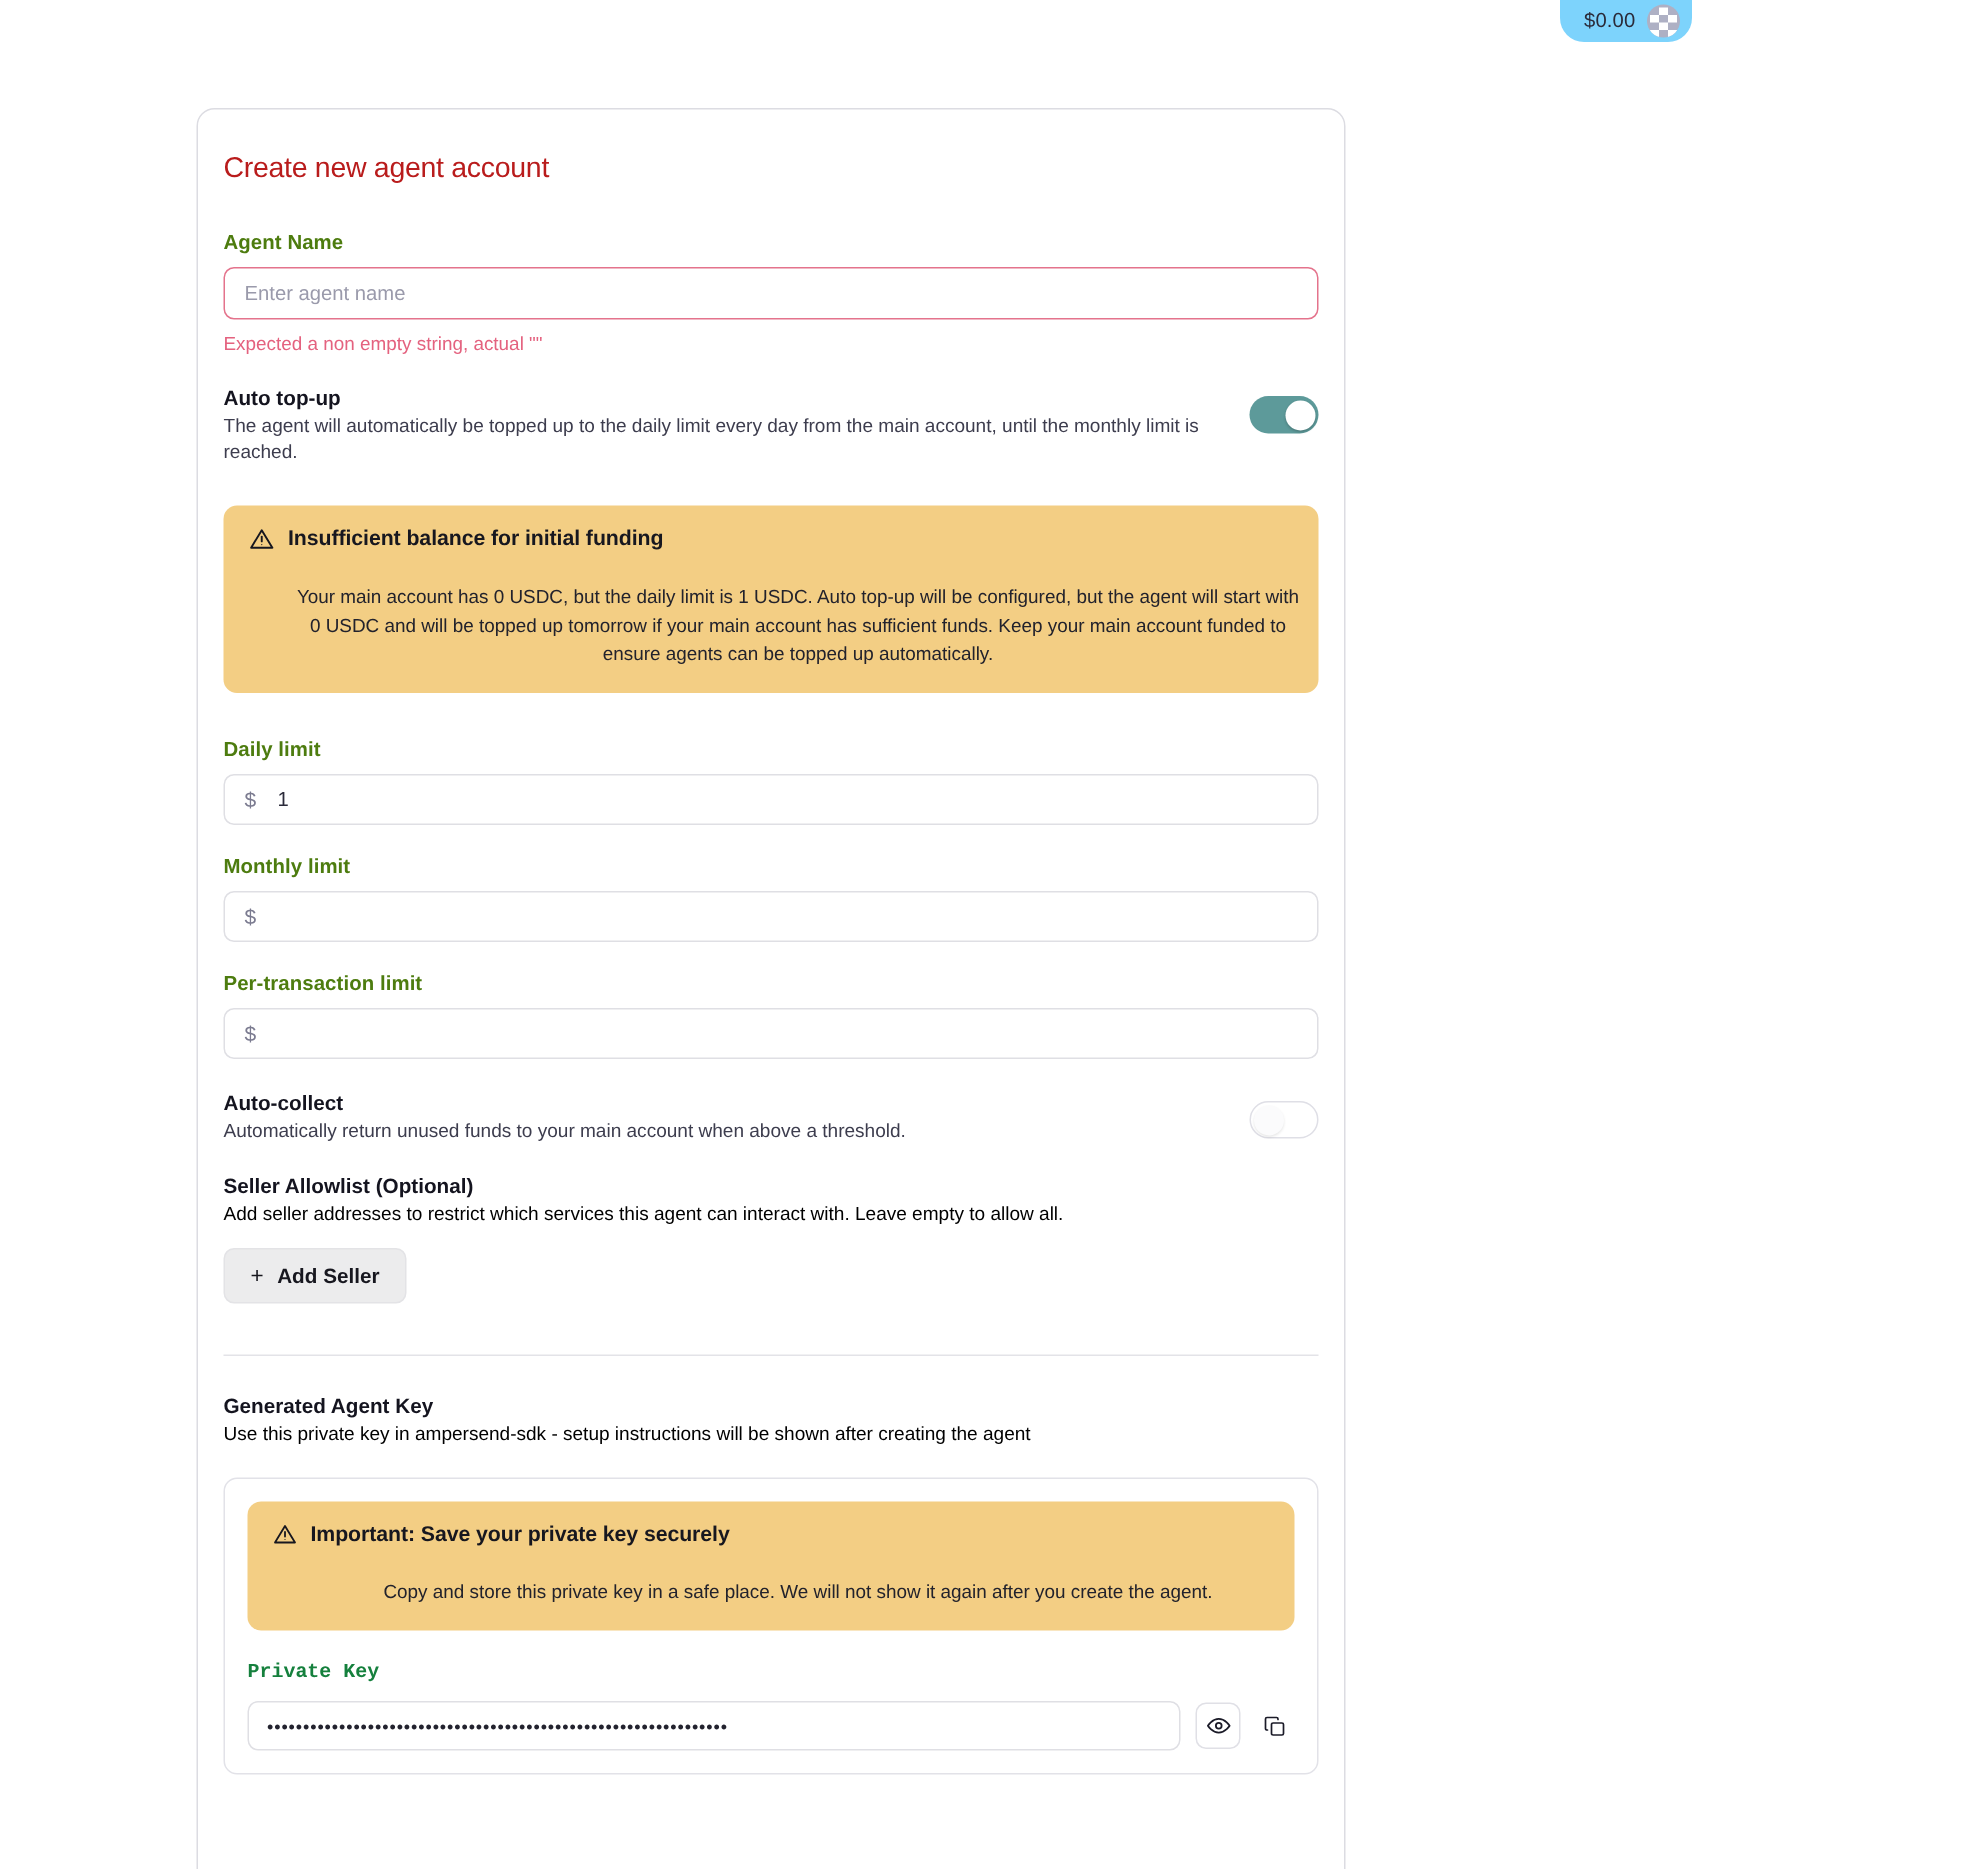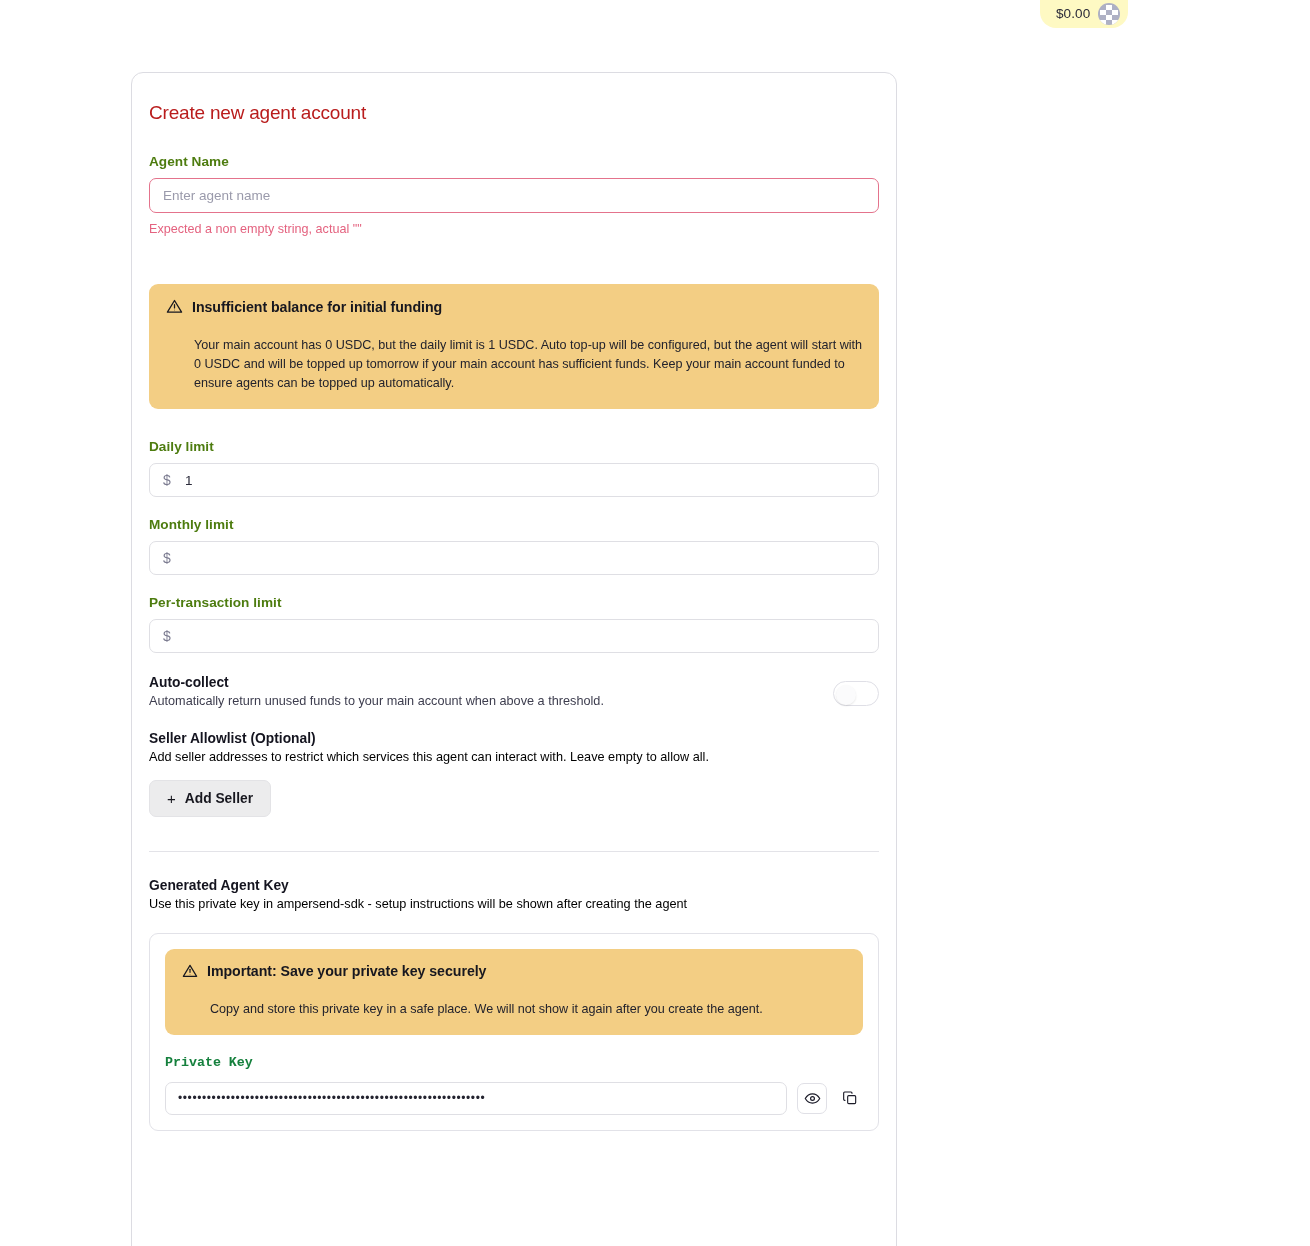--- a/index.html
+++ b/index.html
@@ -15,21 +15,21 @@
   
   .topbar {
     position: absolute;
     top: 0; left: 0; right: 0;
     height: 30px;
   }
   .balance-pill {
     position: absolute;
     top: 0px; left: 1040px;
     display: flex; align-items: center; gap: 8px;
-    background: #fef9c3;
+    background: #7dd3fc;
     border-radius: 0 0 16px 16px;
     padding: 5px 8px 6px 16px;
     height: 28px;
   }
   .balance-amount {
     font-size: 13.5px;
     color: #2a2a38;
     letter-spacing: .1px;
   }
   .avatar {
@@ -141,20 +141,21 @@
     box-shadow: 0 1px 2px rgba(0,0,0,.22);
   }
   .switch.on  .knob { right: 2.5px; }
   .switch.off .knob { left: 1.5px; background:#fbfbfc; box-shadow:0 1px 2px rgba(0,0,0,.10); }
 
   
   .warn {
     background: #f3ce84;
     border-radius: 9px;
     padding: 14px 9px 16px 17px;
+    text-align: center;
   }
   .warn-head {
     display: flex; align-items: center; gap: 9px;
     margin-bottom: 6px;
   }
   .warn-title {
     font-size: 14.2px;
     font-weight: bold;
     color: #17171f;
     letter-spacing: -.05px;
@@ -301,20 +302,29 @@
   <div class="sp-30"></div>
 
   <div class="section">
     <div class="field-label">Agent Name</div>
     <input class="text-input error" type="text" placeholder="Enter agent name" style="">
     <div class="error-msg">Expected a non empty string, actual ""</div>
   </div>
 
   <div class="sp-22"></div>
 
+  <div class="section toggle-row">
+    <div class="toggle-text">
+      <div class="toggle-title">Auto top-up</div>
+      <div class="toggle-desc">The agent will automatically be topped up to the daily limit every day from the main account, until the monthly limit is reached.</div>
+    </div>
+    <div class="switch on">
+        <span class="knob"></span>
+      </div>
+  </div>
 
   <div class="sp-26"></div>
 
   <div class="section warn">
     <div class="warn-head">
       <svg class="tri-icon" width="17" height="17" viewBox="0 0 24 24" fill="none" stroke="#17171f" stroke-width="1.8" stroke-linecap="round" stroke-linejoin="round">
         <path d="M12 3.5 L22 20 L2 20 Z"></path>
         <line x1="12" y1="9.5" x2="12" y2="14"></line>
         <circle cx="12" cy="17" r="0.6" fill="#17171f" stroke="none"></circle>
       </svg>

